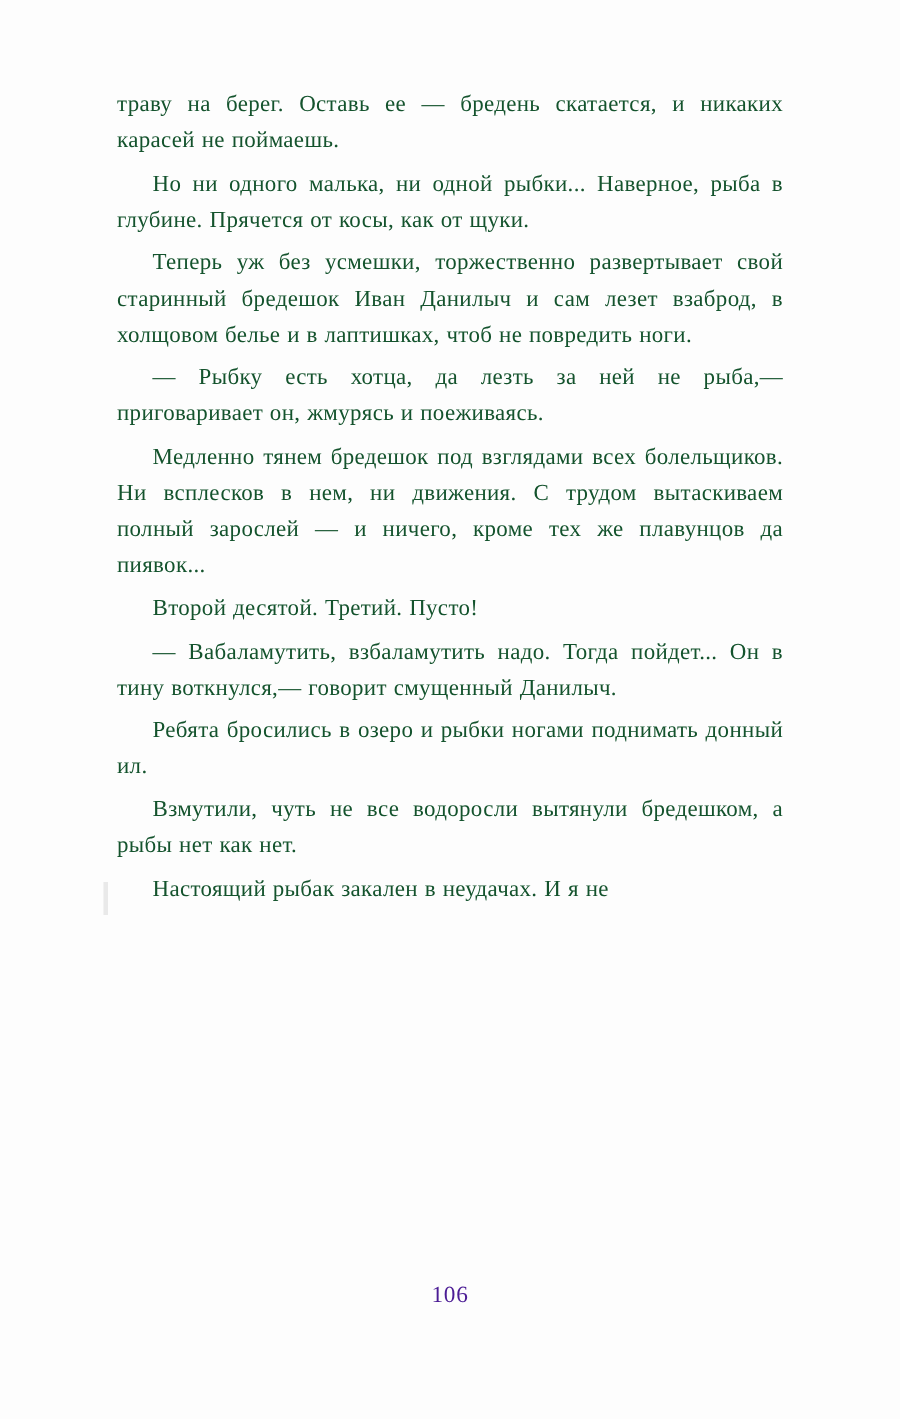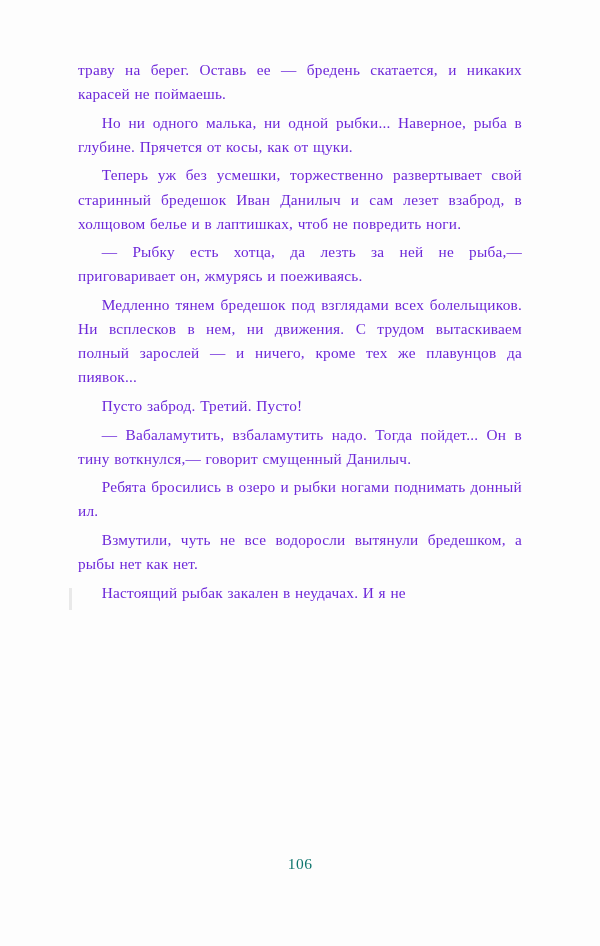--- a/index.html
+++ b/index.html
@@ -28,40 +28,40 @@
     left: 78px;
     top: 58px;
     width: 444px;
   }
   p.para {
     margin: 0 0 0.30em 0;
     font-size: 15.3px;
     line-height: 1.575;
     text-align: justify;
     text-indent: 1.55em;
-    color: #6d28d9;
+    color: #14532d;
     letter-spacing: 0.22px;
     word-spacing: 0.5px;
     font-weight: 400;
   }
   p.para.noindent {
     text-indent: 0;
   }
   p.para.dash {
     text-indent: 1.55em;
   }
   .page-number {
     position: absolute;
     left: 0;
     top: 855px;
     width: 600px;
     text-align: center;
     font-size: 15.5px;
     font-family: "Liberation Serif", serif;
-    color: #0f766e;
+    color: #4c1d95;
     letter-spacing: 0.5px;
   }
   
   .edge-mark {
     position: absolute;
     background: #d8d8d8;
   }
   .edge-mark.m1 {
     left: 69px;
     top: 588px;
@@ -76,21 +76,21 @@
 <div class="page">
 
   <div class="edge-mark m1"></div>
 
   <div class="text-block">
     <p class="para noindent">траву на берег. Оставь ее — бредень скатается, и никаких карасей не поймаешь.</p>
     <p class="para">Но ни одного малька, ни одной рыбки... Наверное, рыба в глубине. Прячется от косы, как от щуки.</p>
     <p class="para">Теперь уж без усмешки, торжественно развертывает свой старинный бредешок Иван Данилыч и сам лезет взаброд, в холщовом белье и в лаптишках, чтоб не повредить ноги.</p>
     <p class="para dash">— Рыбку есть хотца, да лезть за ней не рыба,— приговаривает он, жмурясь и поеживаясь.</p>
     <p class="para">Медленно тянем бредешок под взглядами всех болельщиков. Ни всплесков в нем, ни движения. С трудом вытаскиваем полный зарослей — и ничего, кроме тех же плавунцов да пиявок...</p>
-    <p class="para">Пусто заброд. Третий. Пусто!</p>
+    <p class="para">Второй десятой. Третий. Пусто!</p>
     <p class="para dash">— Вабаламутить, взбаламутить надо. Тогда пойдет... Он в тину воткнулся,— говорит смущенный Данилыч.</p>
     <p class="para">Ребята бросились в озеро и рыбки ногами поднимать донный ил.</p>
     <p class="para">Взмутили, чуть не все водоросли вытянули бредешком, а рыбы нет как нет.</p>
     <p class="para">Настоящий рыбак закален в неудачах. И я не</p>
   </div>
 
   <div class="page-number">106</div>
 
 </div>
 

